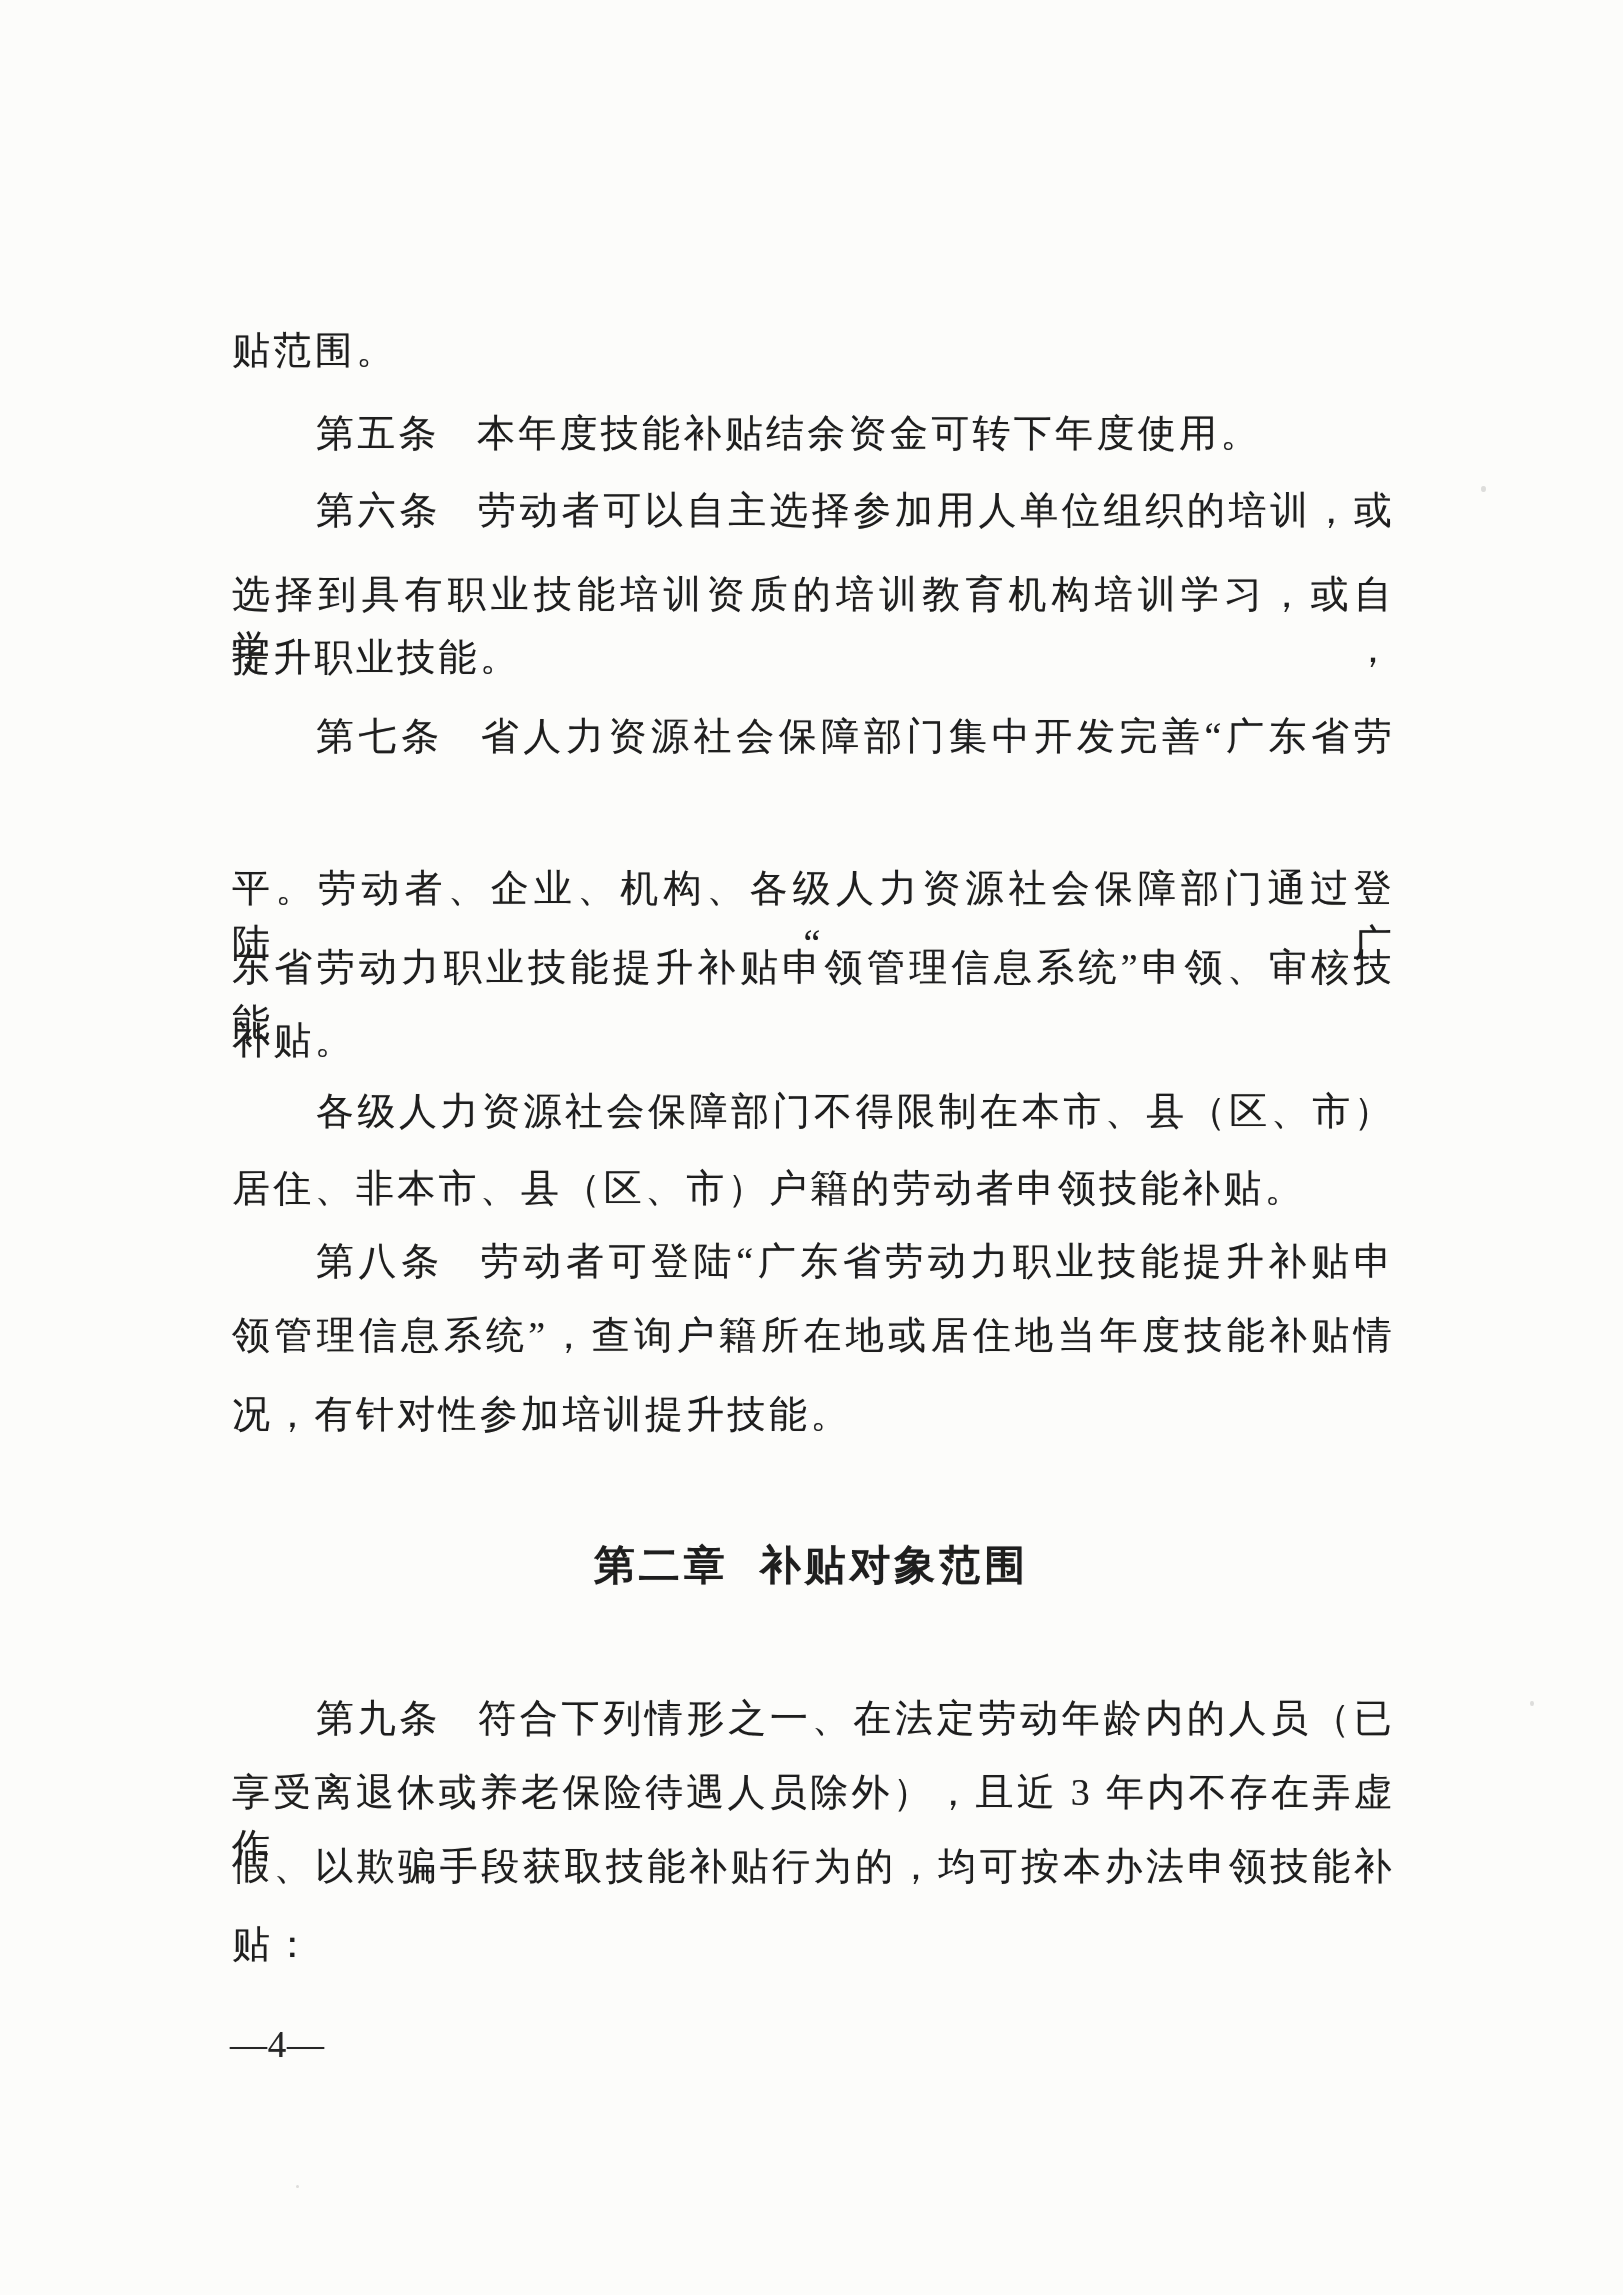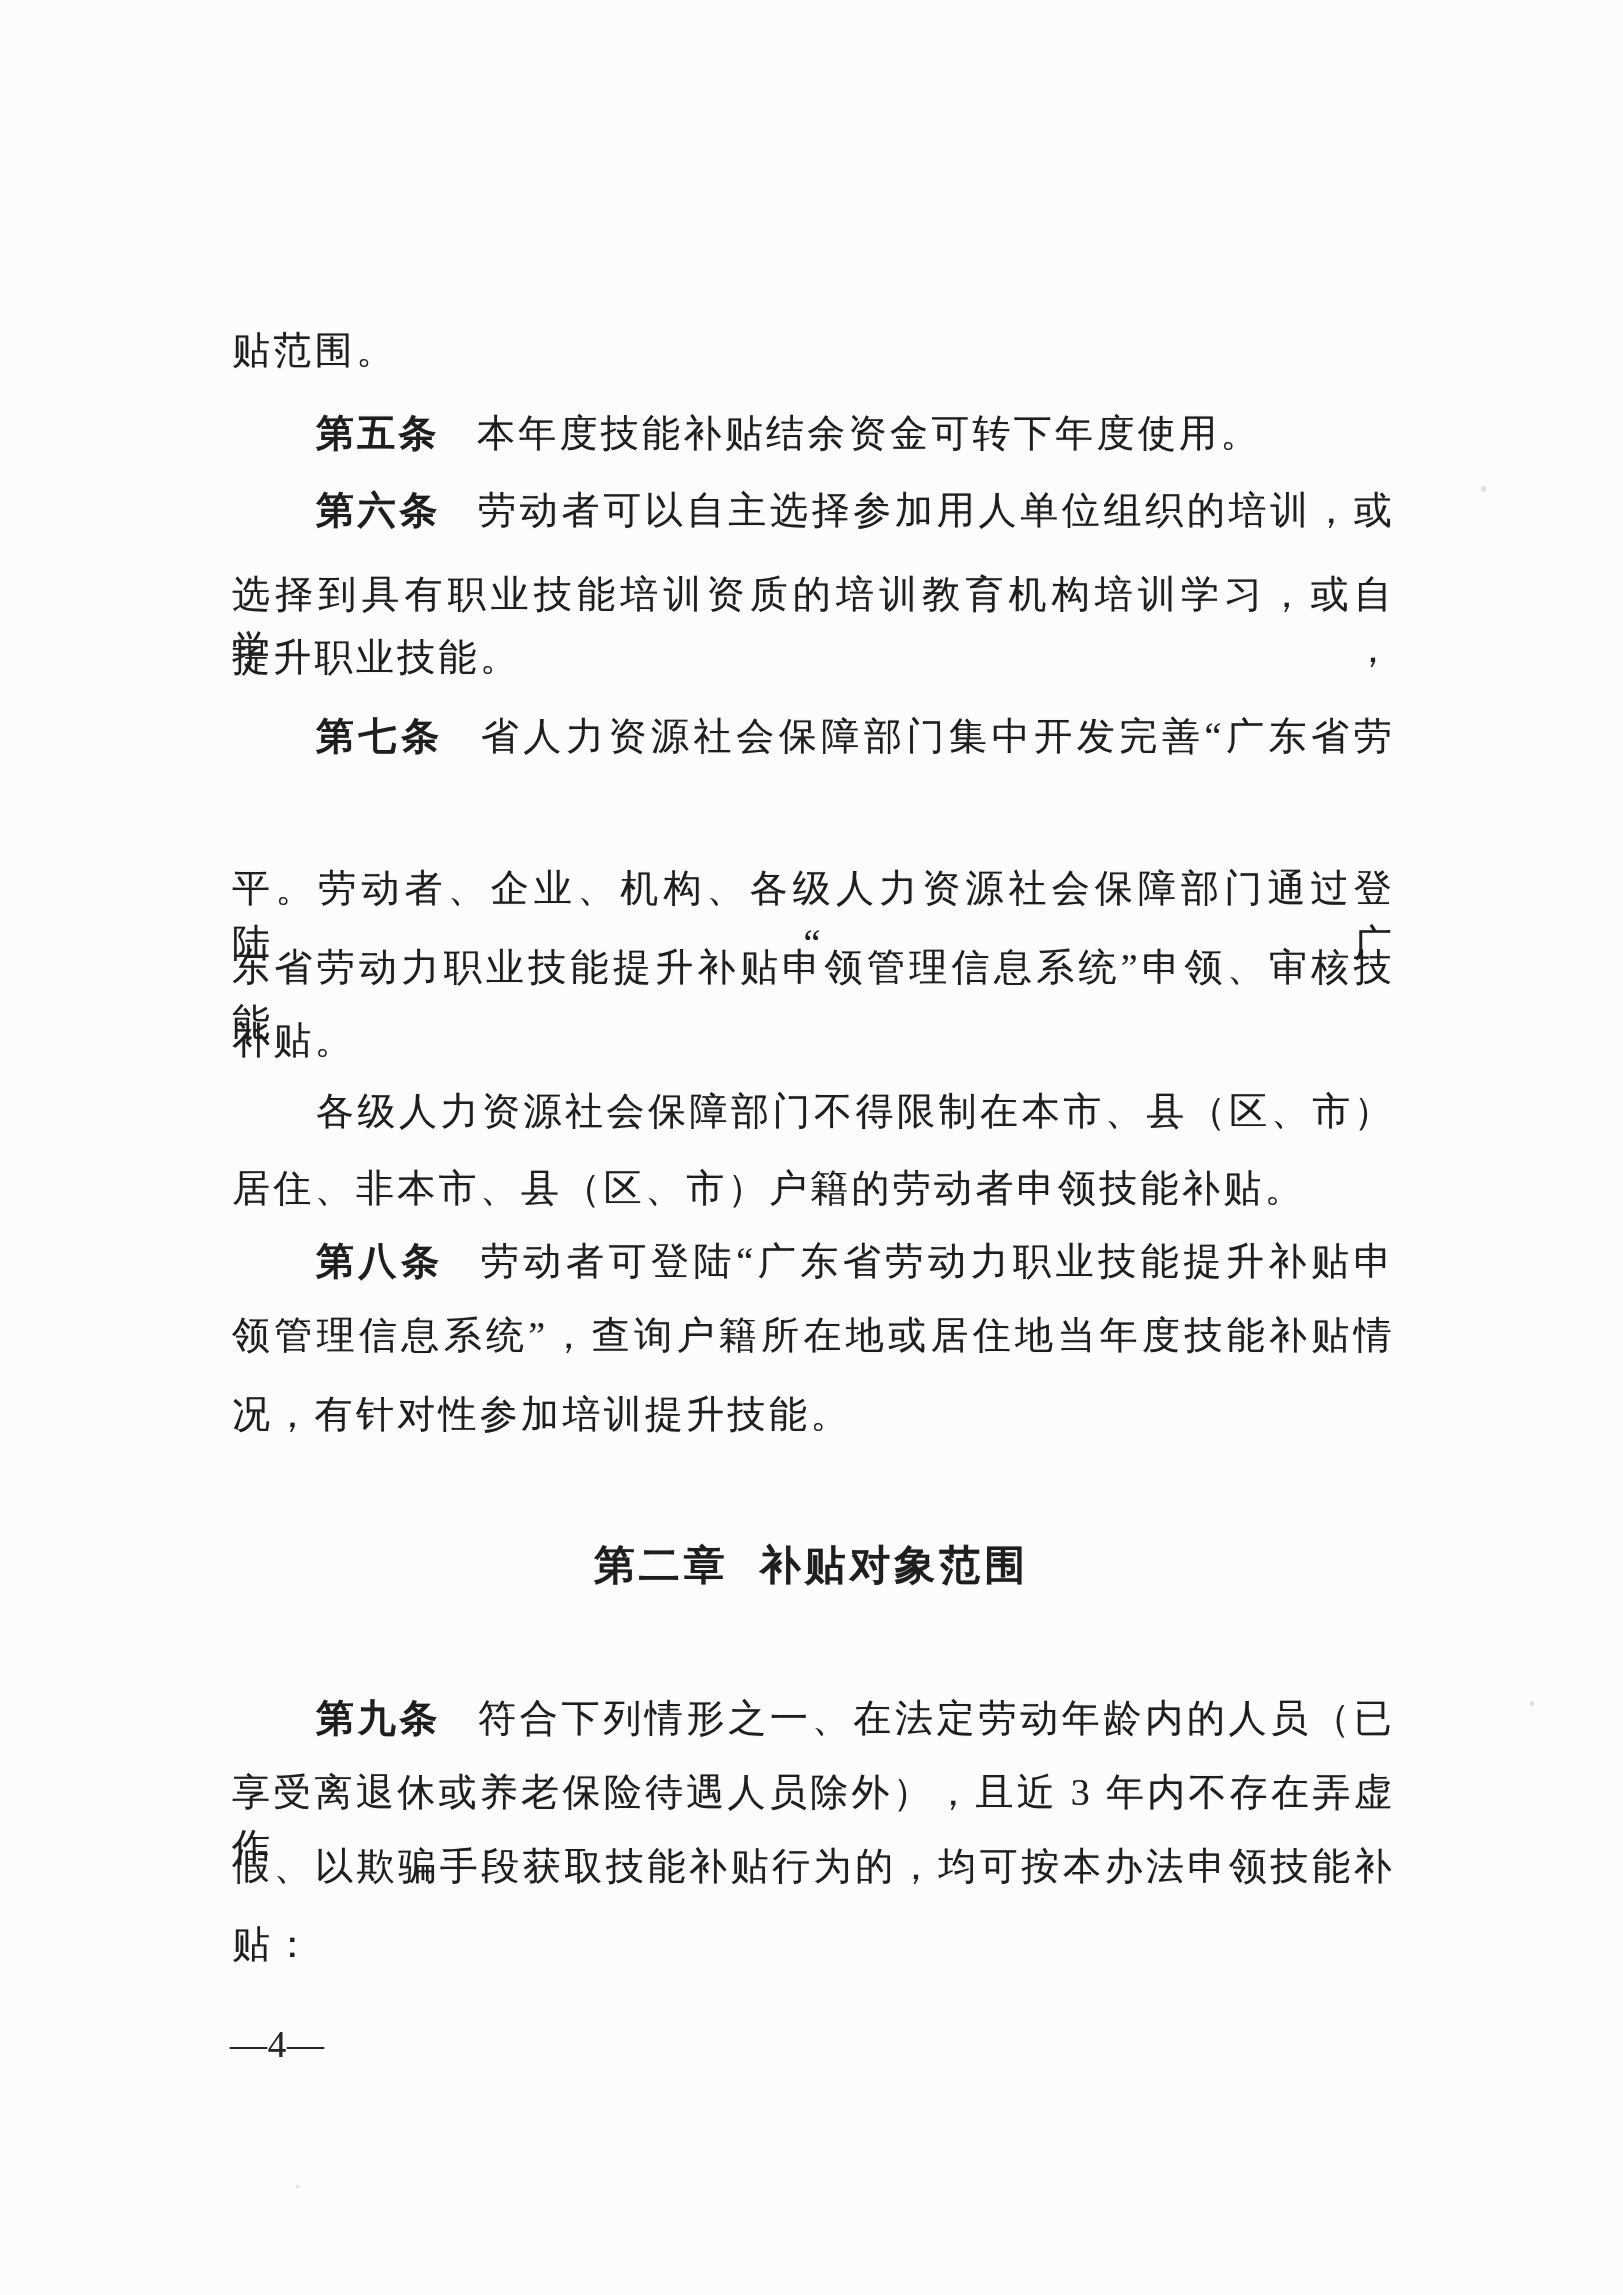--- a/index.html
+++ b/index.html
@@ -29,21 +29,21 @@
     white-space: nowrap;
   }
   .line.j {
     text-align: justify;
     text-align-last: justify;
     text-justify: inter-character;
     white-space: normal;
   }
   .line.indent { padding-left: 84px; }
   .term {
-    font-weight: 700;
+    font-weight: 400;
     font-family: "Liberation Sans", "DejaVu Sans", sans-serif;
   }
   .term:not(:empty) { margin-right: 37px; }
   .chapter {
     position: absolute;
     top: 1536px;
     left: 0;
     width: 100%;
     text-align: center;
     font-size: 41px;

